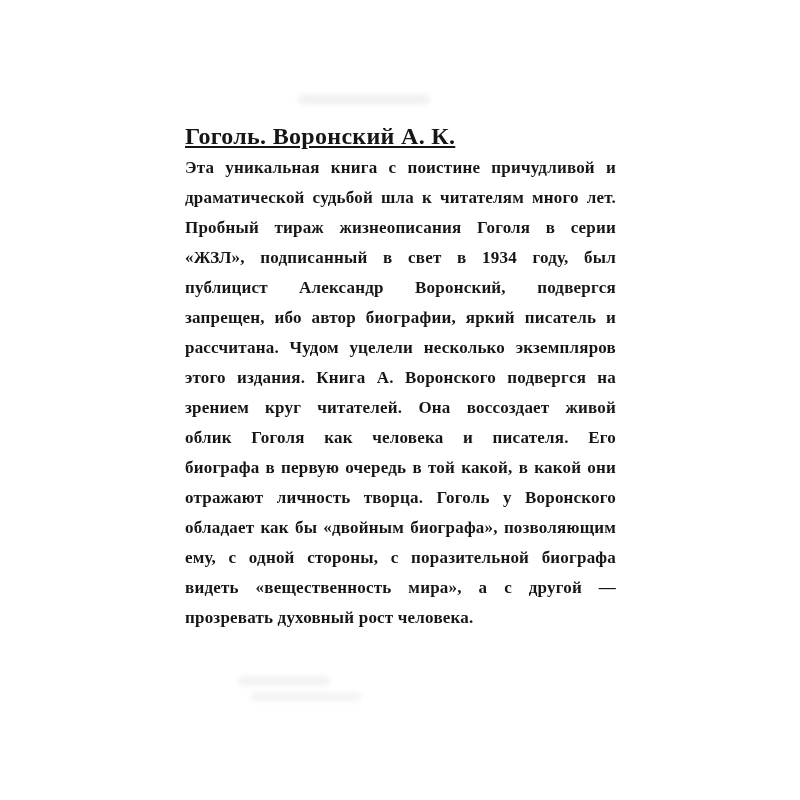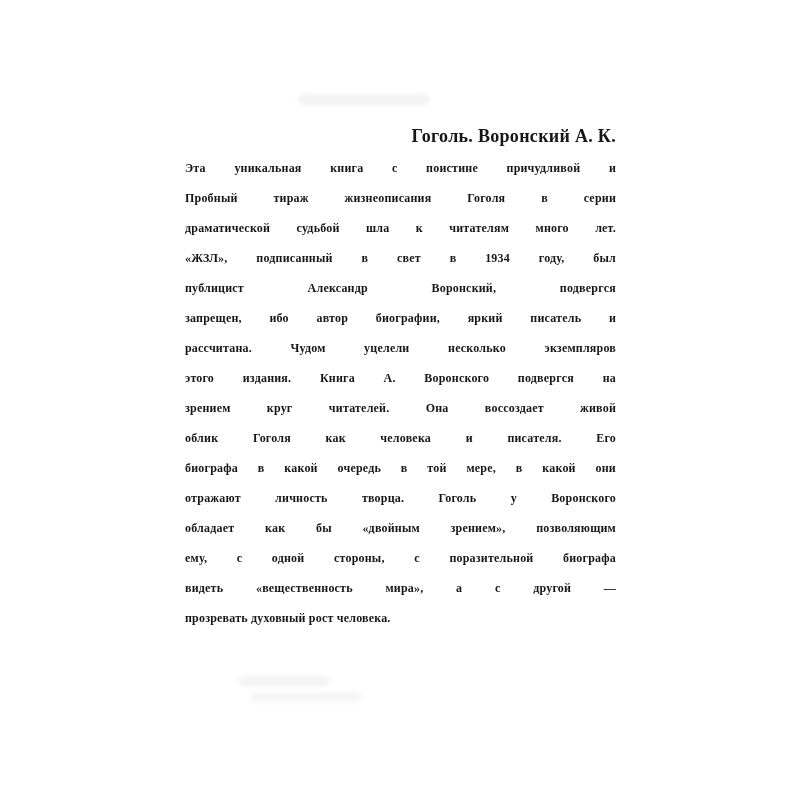--- a/index.html
+++ b/index.html
@@ -17,28 +17,29 @@
   }
   .text-block {
     position: absolute;
     left: 185px;
     top: 121px;
     width: 431px;
     color: #161616;
     font-weight: bold;
   }
   .doc-title {
-    font-size: 18px;
+    font-size: 24px;
     line-height: 31px;
-    text-align: right;
+    text-align: left;
+    text-decoration: underline;
     letter-spacing: 0.3px;
     margin: 0 0 1px 0;
   }
   .line {
-    font-size: 12px;
+    font-size: 17px;
     line-height: 30px;
     text-align: justify;
     text-align-last: justify;
     letter-spacing: 0.2px;
     white-space: normal;
   }
   .line--last {
     text-align-last: left;
   }
   .smudge {
@@ -53,32 +54,32 @@
 </head>
 <body>
 
 <div class="page">
 
   <div class="smudge smudge-1"></div>
 
   <div class="text-block">
     <h1 class="doc-title">Гоголь. Воронский А. К.</h1>
     <div class="line">Эта уникальная книга с поистине причудливой и</div>
+    <div class="line">драматической судьбой шла к читателям много лет.</div>
     <div class="line">Пробный тираж жизнеописания Гоголя в серии</div>
-    <div class="line">драматической судьбой шла к читателям много лет.</div>
     <div class="line">«ЖЗЛ», подписанный в свет в 1934 году, был</div>
     <div class="line">публицист Александр Воронский, подвергся</div>
     <div class="line">запрещен, ибо автор биографии, яркий писатель и</div>
     <div class="line">рассчитана. Чудом уцелели несколько экземпляров</div>
     <div class="line">этого издания. Книга А. Воронского подвергся на</div>
     <div class="line">зрением круг читателей. Она воссоздает живой</div>
     <div class="line">облик Гоголя как человека и писателя. Его</div>
-    <div class="line">биографа в какой очередь в той мере, в какой они</div>
+    <div class="line">биографа в первую очередь в той какой, в какой они</div>
     <div class="line">отражают личность творца. Гоголь у Воронского</div>
-    <div class="line">обладает как бы «двойным зрением», позволяющим</div>
+    <div class="line">обладает как бы «двойным биографа», позволяющим</div>
     <div class="line">ему, с одной стороны, с поразительной биографа</div>
     <div class="line">видеть «вещественность мира», а с другой —</div>
     <div class="line line--last">прозревать духовный рост человека.</div>
   </div>
 
   <div class="smudge smudge-2"></div>
   <div class="smudge smudge-3"></div>
 
 </div>
 

